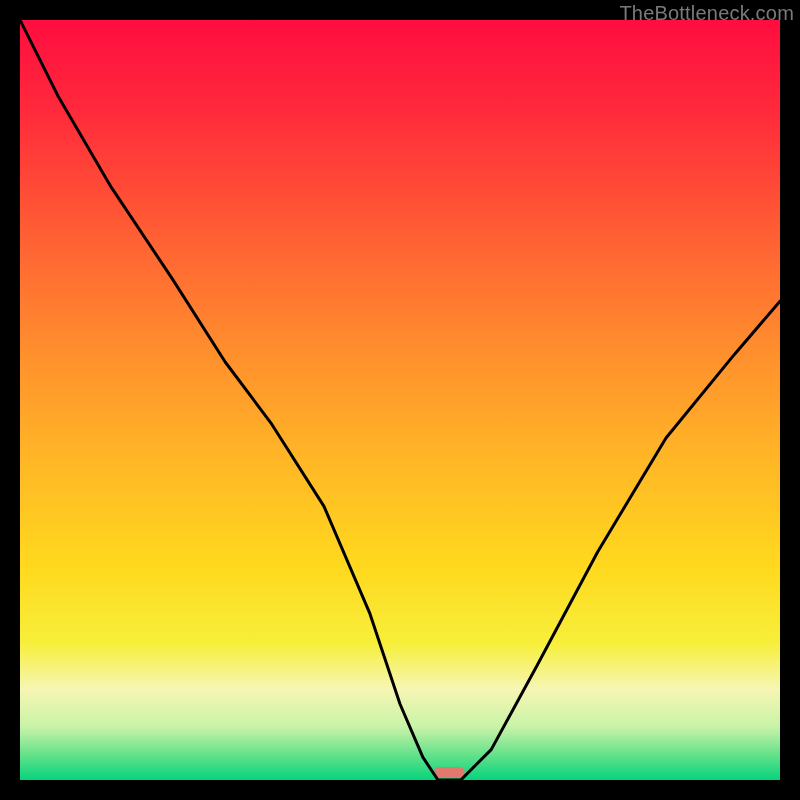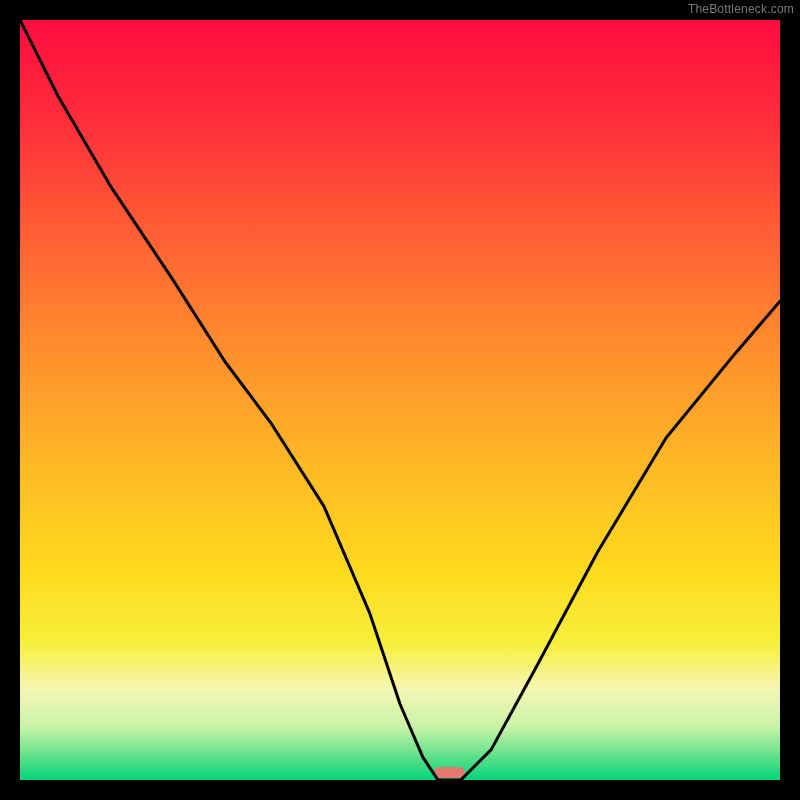--- a/index.html
+++ b/index.html
@@ -23,21 +23,21 @@
     left: 0;
     top: 0;
     width: 760px;
     height: 760px;
   }
   .watermark {
     position: absolute;
     top: 2px;
     right: 6px;
     font-family: Arial, Helvetica, sans-serif;
-    font-size: 12px;
+    font-size: 20px;
     color: #7a7a7a;
     letter-spacing: 0.2px;
     user-select: none;
   }
   svg {
     display: block;
   }
 </style>
 </head>
 <body>

